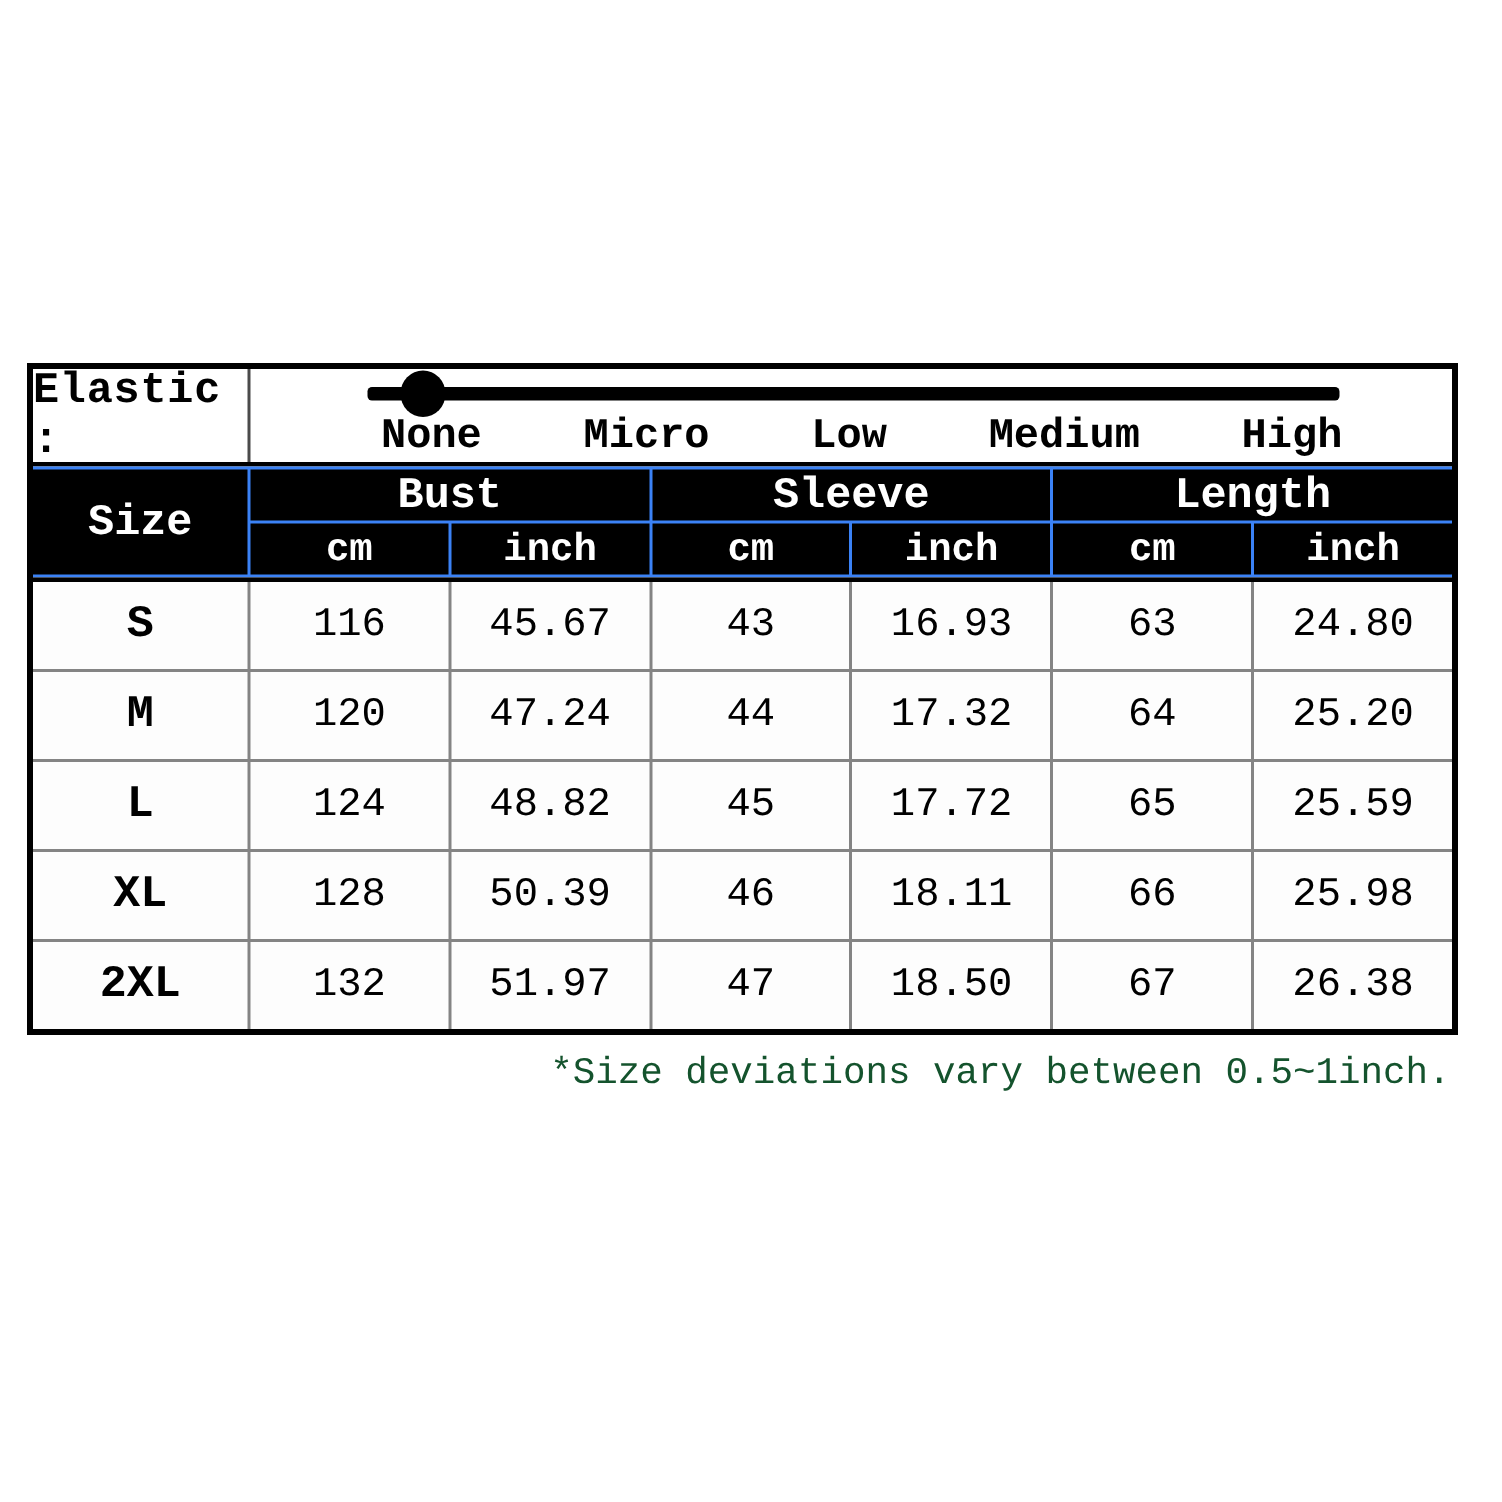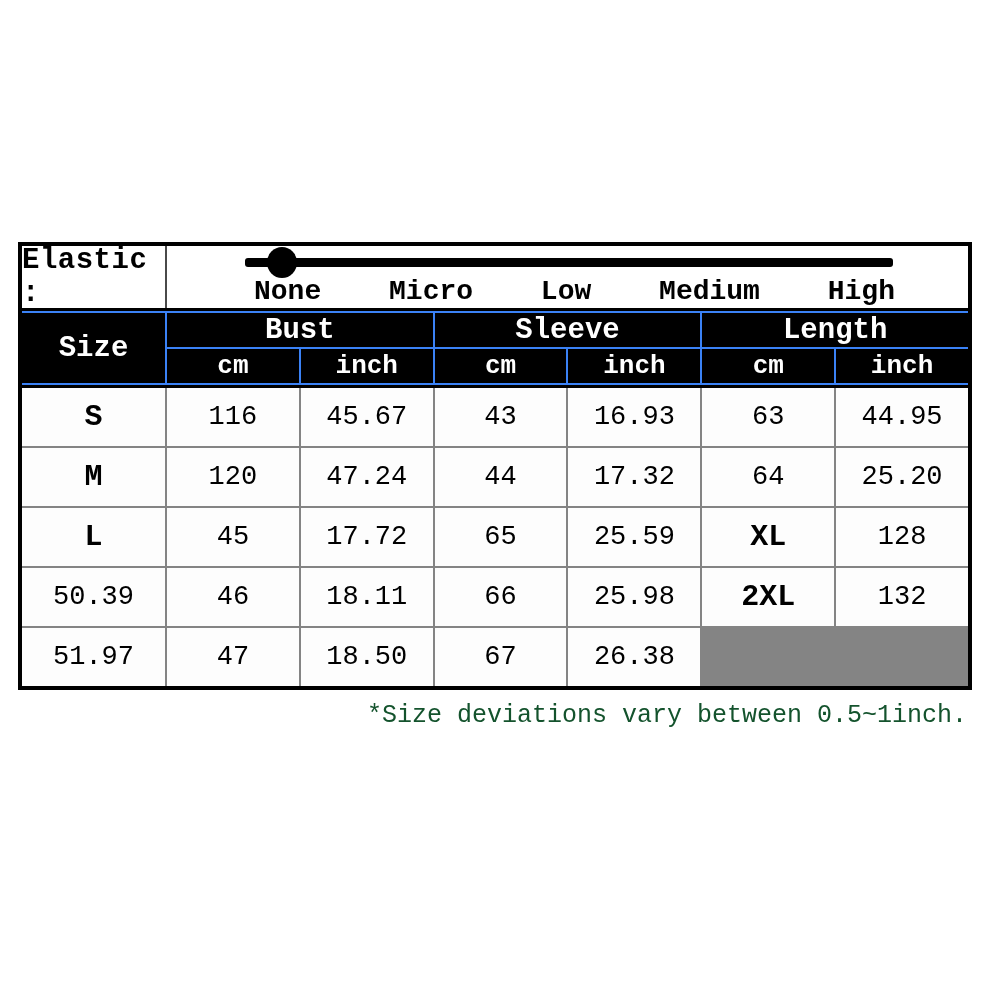--- a/index.html
+++ b/index.html
@@ -176,31 +176,33 @@
     </div>
 
     <div class="data-grid">
 
       <div class="cell size">S</div>
       <div class="cell num">116</div>
       <div class="cell num">45.67</div>
       <div class="cell num">43</div>
       <div class="cell num">16.93</div>
       <div class="cell num">63</div>
-      <div class="cell num">44.95</div>
+      <div class="cell num">24.80</div>
 
       <div class="cell size">M</div>
       <div class="cell num">120</div>
       <div class="cell num">47.24</div>
       <div class="cell num">44</div>
       <div class="cell num">17.32</div>
       <div class="cell num">64</div>
       <div class="cell num">25.20</div>
 
       <div class="cell size">L</div>
+      <div class="cell num">124</div>
+      <div class="cell num">48.82</div>
       <div class="cell num">45</div>
       <div class="cell num">17.72</div>
       <div class="cell num">65</div>
       <div class="cell num">25.59</div>
 
       <div class="cell size">XL</div>
       <div class="cell num">128</div>
       <div class="cell num">50.39</div>
       <div class="cell num">46</div>
       <div class="cell num">18.11</div>

